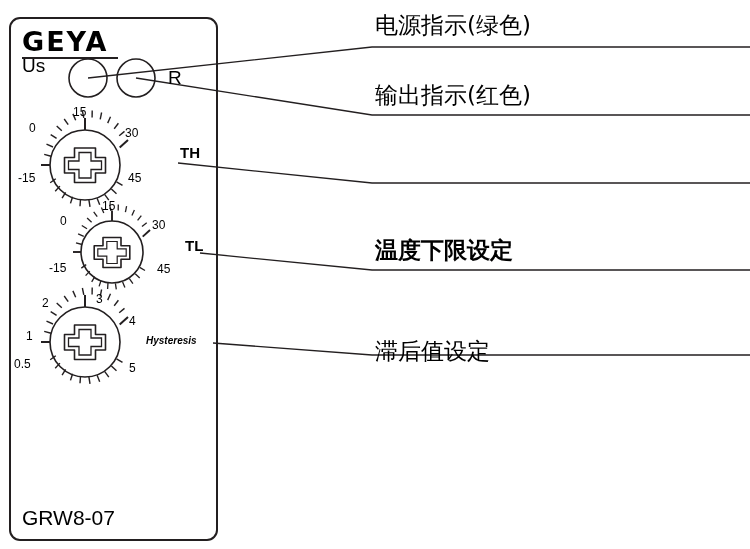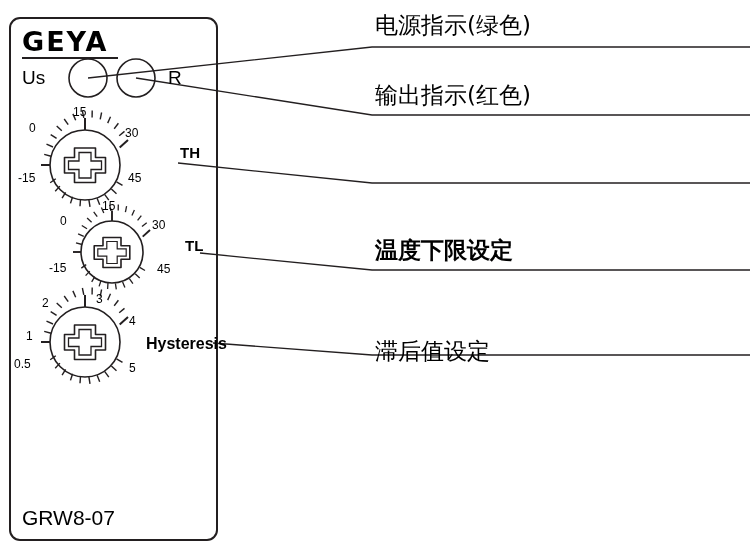--- a/index.html
+++ b/index.html
@@ -52,22 +52,23 @@
     font-size: 21px;
   }
   .dial-tick {
     font-size: 12px;
   }
   .dial-name {
     font-size: 15px;
     font-weight: bold;
   }
   .dial-name-small {
-    font-size: 16px;
+    font-size: 10px;
     font-weight: bold;
+    font-style: italic;
   }
 </style>
 </head>
 <body>
 
 <div id="stage">
 
   <svg class="layer" viewBox="0 0 750 549">
 
     <rect x="10" y="18" width="207" height="522" rx="10" ry="10" fill="#ffffff" stroke="#231f20" stroke-width="2"></rect>
@@ -206,21 +207,21 @@
       <path d="M178,163 L372,183 L750,183"></path>
 
       <path d="M200,253 L372,270 L750,270"></path>
 
       <path d="M213,343 L372,355 L750,355"></path>
     </g>
   </svg>
 
   <div class="txt brand" style="left:22px; top:28px;">GEYA</div>
 
-  <div class="txt us-label" style="left:22px; top:68px;">Us</div>
+  <div class="txt us-label" style="left:22px; top:56px;">Us</div>
   <div class="txt r-label" style="left:168px; top:68px;">R</div>
 
   <div class="txt dial-tick" style="left:29px; top:122px;">0</div>
   <div class="txt dial-tick" style="left:73px; top:106px;">15</div>
   <div class="txt dial-tick" style="left:125px; top:127px;">30</div>
   <div class="txt dial-tick" style="left:18px; top:172px;">-15</div>
   <div class="txt dial-tick" style="left:128px; top:172px;">45</div>
   <div class="txt dial-name" style="left:180px; top:145px;">TH</div>
 
   <div class="txt dial-tick" style="left:60px; top:215px;">0</div>

